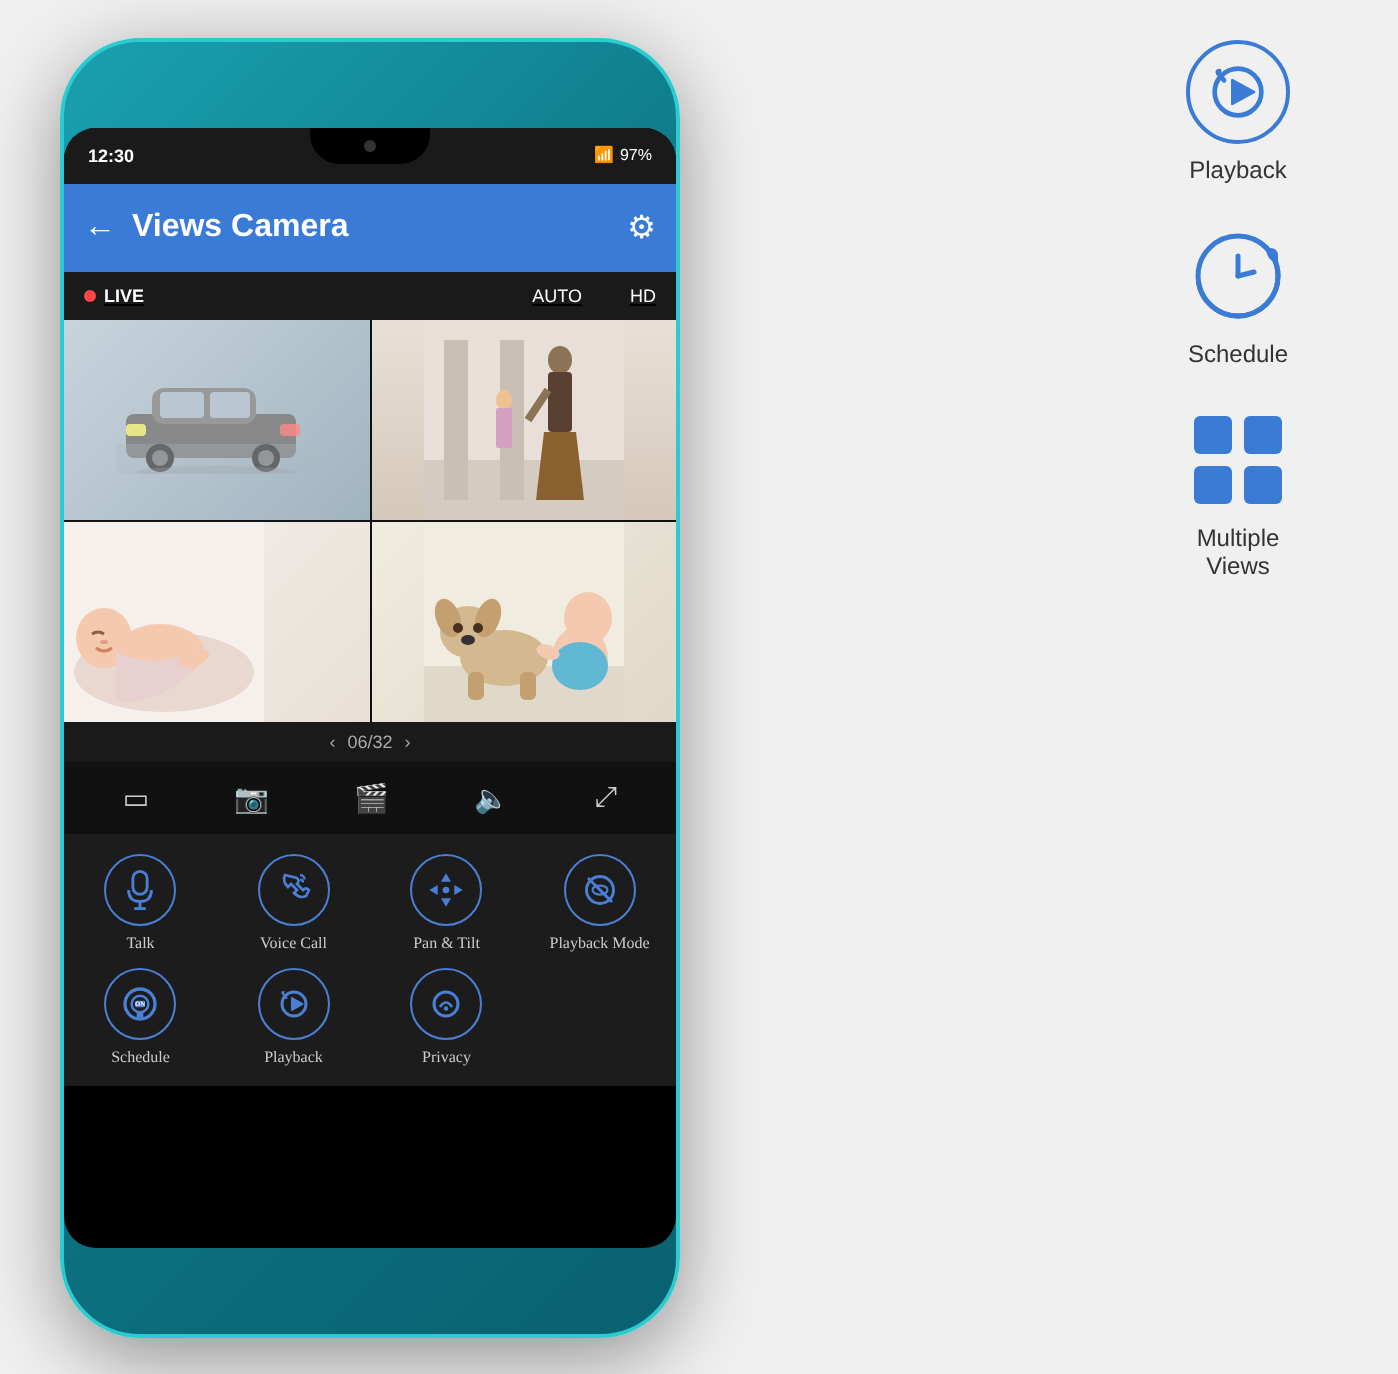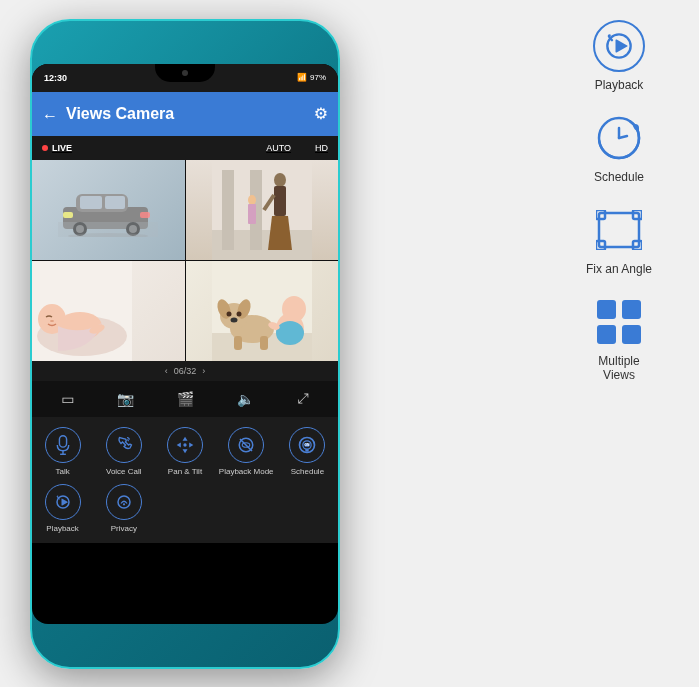--- a/index.html
+++ b/index.html
@@ -210,22 +210,23 @@
       color: #ccc;
       font-size: 14px;
       cursor: pointer;
     }
 
     
     .quick-actions {
       background: #1c1c1c;
       padding: 10px 0;
       display: grid;
-      grid-template-columns: repeat(5, 1fr);
+      grid-template-columns: repeat(4, 1fr);
       gap: 8px 0;
+      font-family: Liberation Serif, serif;
     }
     .action-item {
       display: flex;
       flex-direction: column;
       align-items: center;
       gap: 4px;
       cursor: pointer;
     }
     .action-icon-circle {
       width: 36px;
@@ -525,33 +526,20 @@
         <circle cx="24" cy="24" r="20" fill="none" stroke="#3a7bd5" stroke-width="2.5"></circle>
         <circle cx="24" cy="24" r="20" fill="none" stroke="#3a7bd5" stroke-width="2.5" stroke-dasharray="80 45" stroke-dashoffset="20"></circle>
         <line x1="24" y1="14" x2="24" y2="24" stroke="#3a7bd5" stroke-width="2.5" stroke-linecap="round"></line>
         <line x1="24" y1="24" x2="32" y2="22" stroke="#3a7bd5" stroke-width="2.5" stroke-linecap="round"></line>
         <path d="M40 10 Q44 10 44 14 L44 18 Q38 16 38 10 Z" fill="#3a7bd5"></path>
       </svg>
     </div>
     <span class="feature-label">Schedule</span>
   </div>
 
-  <div class="feature-item">
-    <div style="width:52px;height:52px;display:flex;align-items:center;justify-content:center;">
-      <svg width="46" height="40" viewBox="0 0 46 40">
-        <rect x="3" y="3" width="40" height="34" rx="2" fill="none" stroke="#3a7bd5" stroke-width="2.5"></rect>
-
-        <rect x="0" y="0" width="9" height="9" rx="1.5" fill="none" stroke="#3a7bd5" stroke-width="2.5"></rect>
-        <rect x="37" y="0" width="9" height="9" rx="1.5" fill="none" stroke="#3a7bd5" stroke-width="2.5"></rect>
-        <rect x="0" y="31" width="9" height="9" rx="1.5" fill="none" stroke="#3a7bd5" stroke-width="2.5"></rect>
-        <rect x="37" y="31" width="9" height="9" rx="1.5" fill="none" stroke="#3a7bd5" stroke-width="2.5"></rect>
-      </svg>
-    </div>
-    <span class="feature-label">Fix an Angle</span>
-  </div>
 
   <div class="feature-item">
     <div style="width:52px;height:52px;display:flex;align-items:center;justify-content:center;">
       <svg width="44" height="44" viewBox="0 0 44 44">
         <rect x="0" y="0" width="19" height="19" rx="3" fill="#3a7bd5"></rect>
         <rect x="25" y="0" width="19" height="19" rx="3" fill="#3a7bd5"></rect>
         <rect x="0" y="25" width="19" height="19" rx="3" fill="#3a7bd5"></rect>
         <rect x="25" y="25" width="19" height="19" rx="3" fill="#3a7bd5"></rect>
       </svg>
     </div>

